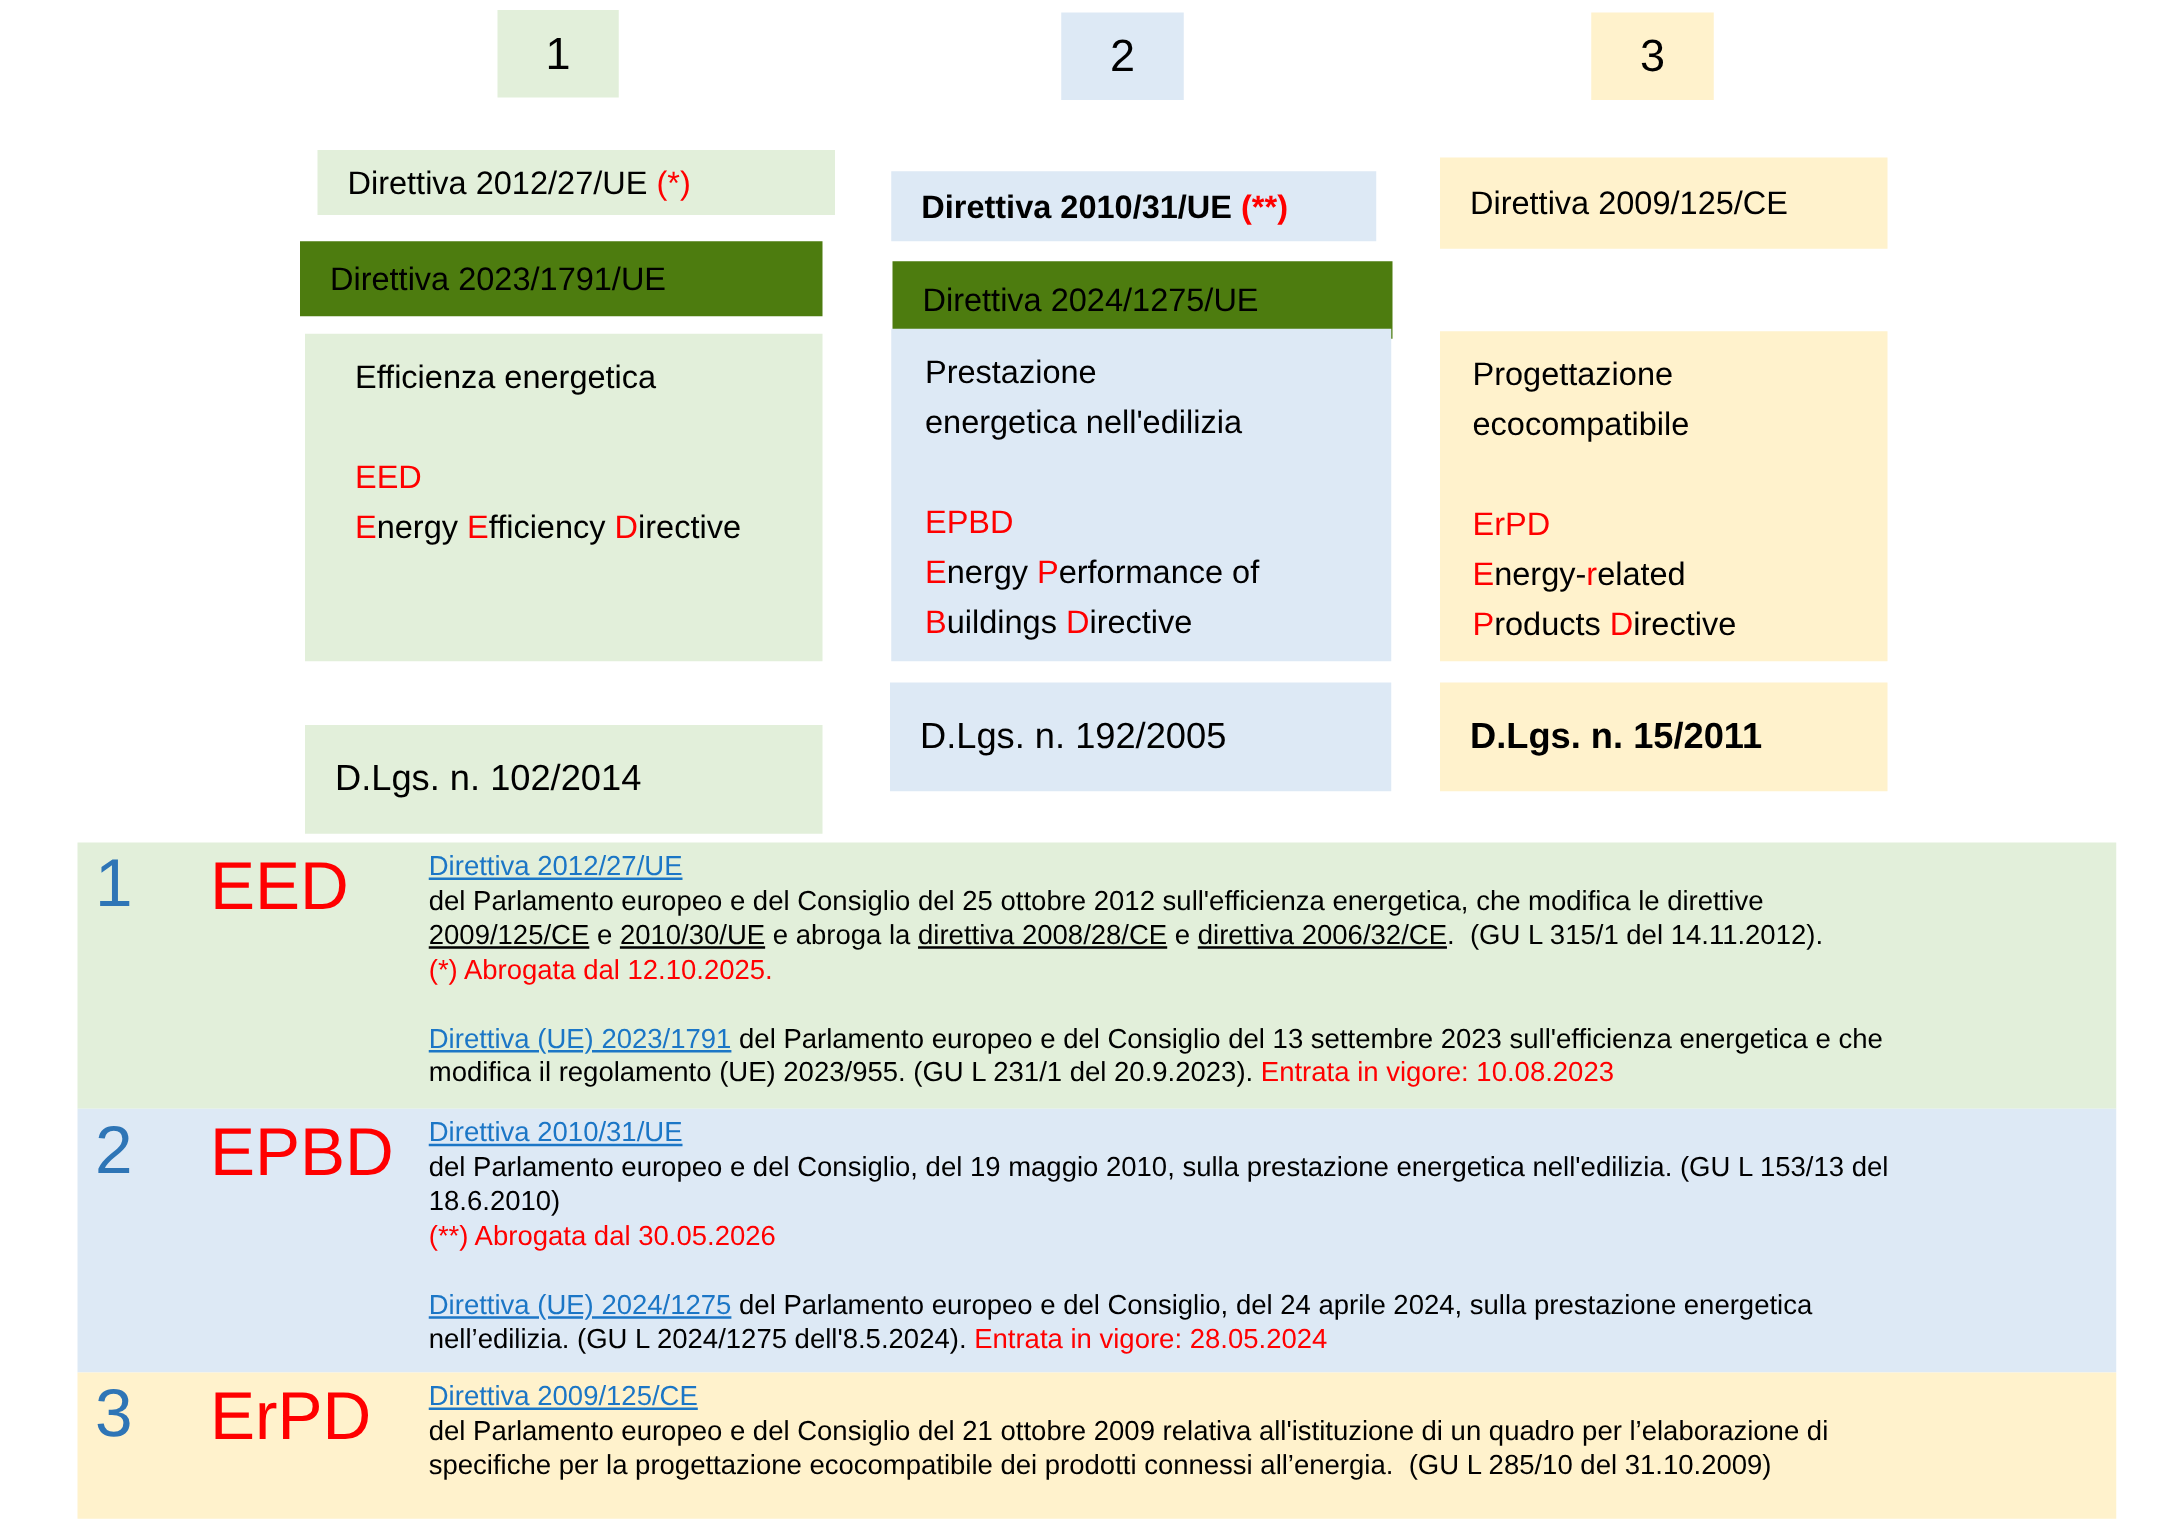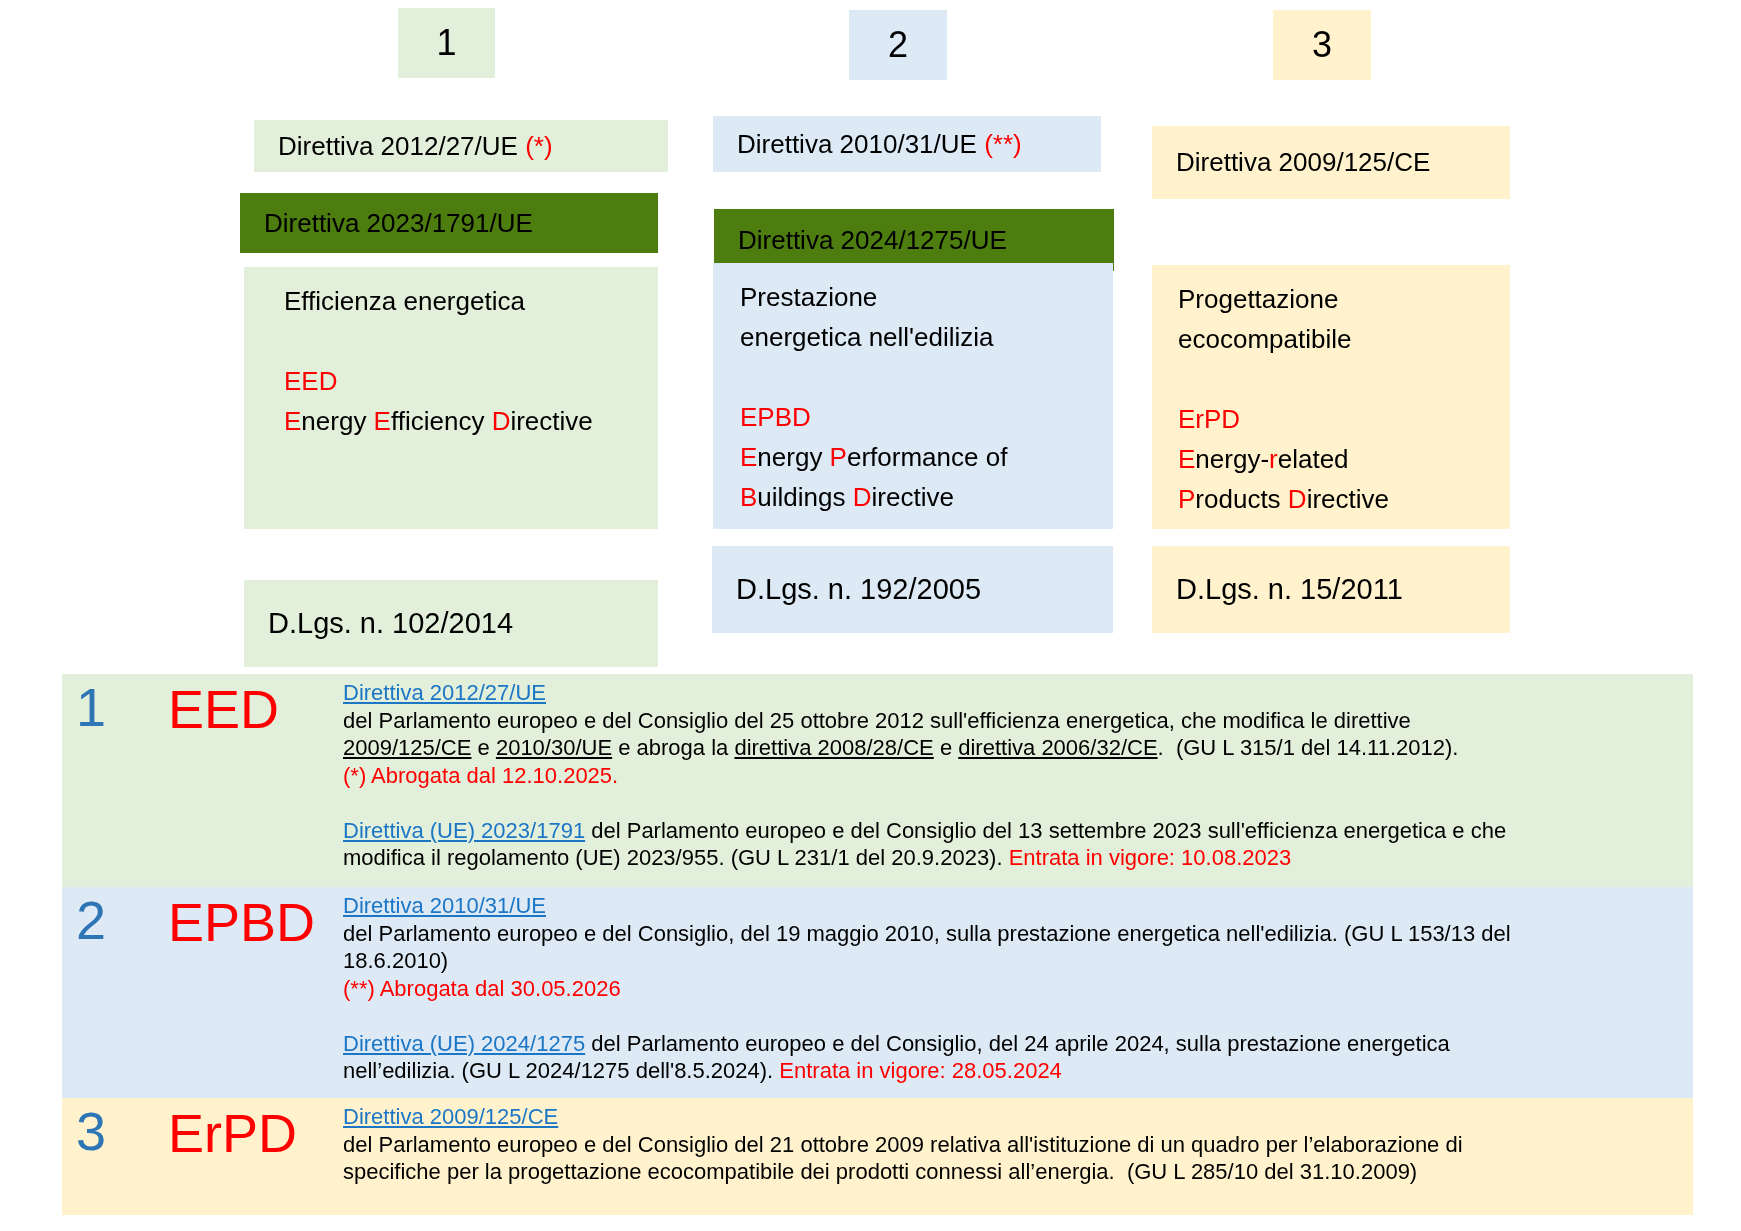--- a/index.html
+++ b/index.html
@@ -37,33 +37,33 @@
   <div class="box bg-green dir-box" style="left:254px;top:120px;width:414px;height:52px;"><div class="line"><span>Direttiva 2012/27/UE </span><span class="t-red">(*)</span></div></div>
   <div class="box bg-peach dir-box" style="left:240px;top:193px;width:418px;height:60px;"><div class="line"><span>Direttiva 2023/1791/UE</span></div></div>
   <div class="box bg-green desc-box" style="left:244px;top:267px;width:414px;height:262px;"><div class="line"><span>Efficienza energetica</span></div><div class="line">&nbsp;</div><div class="line"><span class="t-red">EED</span></div><div class="line"><span class="t-red">E</span><span>nergy </span><span class="t-red">E</span><span>fficiency </span><span class="t-red">D</span><span>irective</span></div></div>
   <div class="box bg-green dlgs-box" style="left:244px;top:546px;width:414px;height:87px;margin-top:34px;">
     <span>D.Lgs. n. 102/2014</span>
   </div>
 
   <div class="box bg-blue num-box" style="left:849px;top:10px;width:98px;height:70px;">
     <span>2</span>
   </div>
-  <div class="box bg-blue dir-box" style="left:713px;top:116px;width:388px;height:56px;"><div class="line"><span>Direttiva 2010/31/UE </span><span class="t-red">(**)</span></div></div>
+  <div class="box bg-blue dir-box" style="left:713px;top:137px;width:388px;height:56px;font-weight:bold;"><div class="line"><span>Direttiva 2010/31/UE </span><span class="t-red">(**)</span></div></div>
   <div class="box bg-peach dir-box" style="left:714px;top:209px;width:400px;height:62px;"><div class="line"><span>Direttiva 2024/1275/UE</span></div></div>
   <div class="box bg-blue desc-box" style="left:713px;top:263px;width:400px;height:266px;padding-left:27px;"><div class="line"><span>Prestazione</span></div><div class="line"><span>energetica nell'edilizia</span></div><div class="line">&nbsp;</div><div class="line"><span class="t-red">EPBD</span></div><div class="line"><span class="t-red">E</span><span>nergy </span><span class="t-red">P</span><span>erformance of</span></div><div class="line"><span class="t-red">B</span><span>uildings </span><span class="t-red">D</span><span>irective</span></div></div>
   <div class="box bg-blue dlgs-box" style="left:712px;top:546px;width:401px;height:87px;">
     <span>D.Lgs. n. 192/2005</span>
   </div>
 
   <div class="box bg-yellow num-box" style="left:1273px;top:10px;width:98px;height:70px;">
     <span>3</span>
   </div>
   <div class="box bg-yellow dir-box" style="left:1152px;top:126px;width:358px;height:73px;"><div class="line"><span>Direttiva 2009/125/CE</span></div></div>
   <div class="box bg-yellow desc-box" style="left:1152px;top:265px;width:358px;height:264px;padding-left:26px;"><div class="line"><span>Progettazione</span></div><div class="line"><span>ecocompatibile</span></div><div class="line">&nbsp;</div><div class="line"><span class="t-red">ErPD</span></div><div class="line"><span class="t-red">E</span><span>nergy-</span><span class="t-red">r</span><span>elated</span></div><div class="line"><span class="t-red">P</span><span>roducts </span><span class="t-red">D</span><span>irective</span></div></div>
-  <div class="box bg-yellow dlgs-box" style="left:1152px;top:546px;width:358px;height:87px;">
+  <div class="box bg-yellow dlgs-box" style="left:1152px;top:546px;width:358px;height:87px;font-weight:bold;">
     <span>D.Lgs. n. 15/2011</span>
   </div>
 
   <div class="legend-row bg-green" style="top:674px;height:213px;">
     <span class="legend-number">1</span>
     <span class="legend-acronym">EED</span>
     <div class="legend-text">
         <div class="line"><span class="t-link">Direttiva 2012/27/UE</span></div>
         <div class="line"><span>del Parlamento europeo e del Consiglio del 25 ottobre 2012 sull'efficienza energetica, che modifica le direttive</span></div>
         <div class="line"><span class="t-u">2009/125/CE</span><span> e </span><span class="t-u">2010/30/UE</span><span> e abroga la </span><span class="t-u">direttiva 2008/28/CE</span><span> e </span><span class="t-u">direttiva 2006/32/CE</span><span>.  (GU L 315/1 del 14.11.2012).</span></div>

